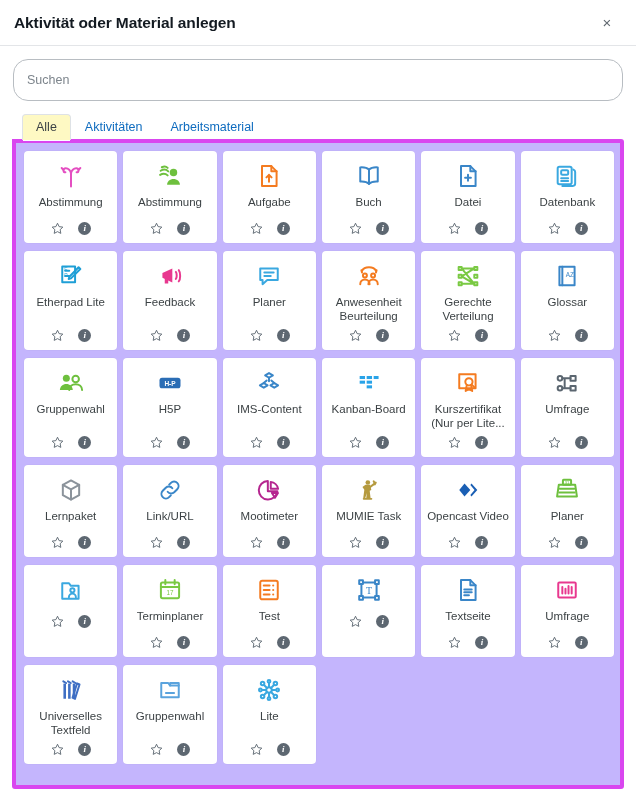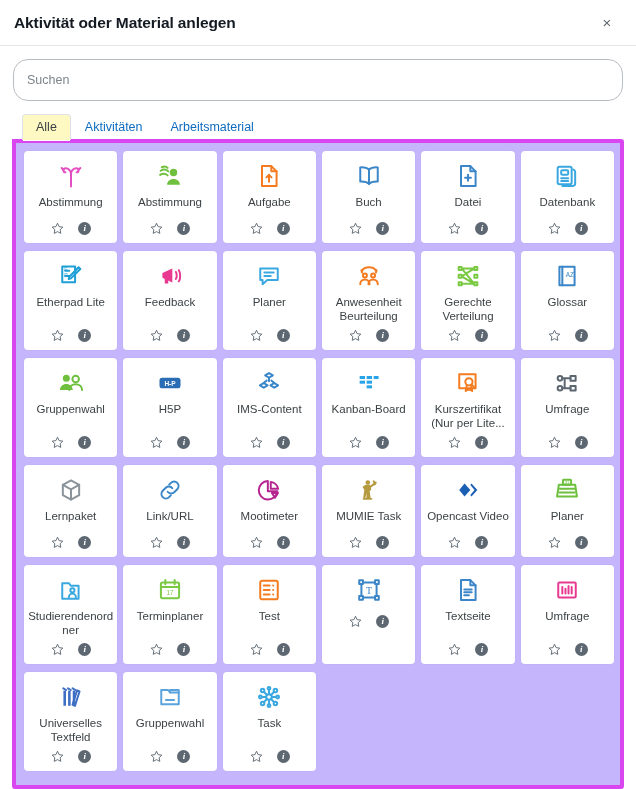--- a/index.html
+++ b/index.html
@@ -705,21 +705,20 @@
             </div>
           </div>
           <div class="card">
             <div class="card-icon">
               <svg width="28" height="28" viewBox="0 0 24 24">
       <path d="M4.5 6.2h5.8l1.6 2.2h6.6v11H4.5z" stroke="#3aa8e0" fill="none" stroke-width="1.7" stroke-linecap="round" stroke-linejoin="round"></path>
       <circle cx="13.2" cy="12.3" r="1.8" stroke="#3aa8e0" fill="none" stroke-width="1.7" stroke-linecap="round" stroke-linejoin="round"></circle>
       <path d="M10.2 18.2c0-1.8 1.4-3.1 3-3.1s3 1.3 3 3.1" stroke="#3aa8e0" fill="none" stroke-width="1.7" stroke-linecap="round" stroke-linejoin="round"></path>
               </svg>
             </div>
-            <div class="card-label">Studierendenordner</div>
             <div class="card-actions">
               <button class="star-btn">
                 <svg width="15" height="15" viewBox="0 0 24 24">
     <path d="M12 3.6l2.6 5.4 5.9.8-4.3 4.1 1.1 5.9L12 17l-5.3 2.8 1.1-5.9L3.5 9.8l5.9-.8z" fill="none" stroke="#5d6771" stroke-width="1.5" stroke-linejoin="round"></path>
                 </svg>
               </button>
               <button class="info-btn">
                 <span class="info-badge">i</span>
               </button>
             </div>
@@ -878,21 +877,21 @@
                 <circle cx="17.5" cy="6.5" r="1.5" stroke="#3aa8e0" fill="none" stroke-width="1.7" stroke-linecap="round" stroke-linejoin="round"></circle>
       <circle cx="6.5" cy="17.5" r="1.5" stroke="#3aa8e0" fill="none" stroke-width="1.7" stroke-linecap="round" stroke-linejoin="round"></circle>
                 <circle cx="17.5" cy="17.5" r="1.5" stroke="#3aa8e0" fill="none" stroke-width="1.7" stroke-linecap="round" stroke-linejoin="round"></circle>
       <circle cx="12" cy="4.6" r="1.2" stroke="#3aa8e0" fill="none" stroke-width="1.7" stroke-linecap="round" stroke-linejoin="round"></circle>
                 <circle cx="12" cy="19.4" r="1.2" stroke="#3aa8e0" fill="none" stroke-width="1.7" stroke-linecap="round" stroke-linejoin="round"></circle>
       <circle cx="4.6" cy="12" r="1.2" stroke="#3aa8e0" fill="none" stroke-width="1.7" stroke-linecap="round" stroke-linejoin="round"></circle>
                 <circle cx="19.4" cy="12" r="1.2" stroke="#3aa8e0" fill="none" stroke-width="1.7" stroke-linecap="round" stroke-linejoin="round"></circle>
       <path d="M7.7 7.7 10.3 10.3M16.3 7.7 13.7 10.3M7.7 16.3 10.3 13.7M16.3 16.3 13.7 13.7M12 5.8v3.8M12 14.4v3.8M5.8 12h3.8M14.4 12h3.8" stroke="#3aa8e0" fill="none" stroke-width="1.7" stroke-linecap="round" stroke-linejoin="round"></path>
               </svg>
             </div>
-            <div class="card-label">Task</div>
+            <div class="card-label">Lite</div>
             <div class="card-actions">
               <button class="star-btn">
                 <svg width="15" height="15" viewBox="0 0 24 24">
     <path d="M12 3.6l2.6 5.4 5.9.8-4.3 4.1 1.1 5.9L12 17l-5.3 2.8 1.1-5.9L3.5 9.8l5.9-.8z" fill="none" stroke="#5d6771" stroke-width="1.5" stroke-linejoin="round"></path>
                 </svg>
               </button>
               <button class="info-btn">
                 <span class="info-badge">i</span>
               </button>
             </div>

